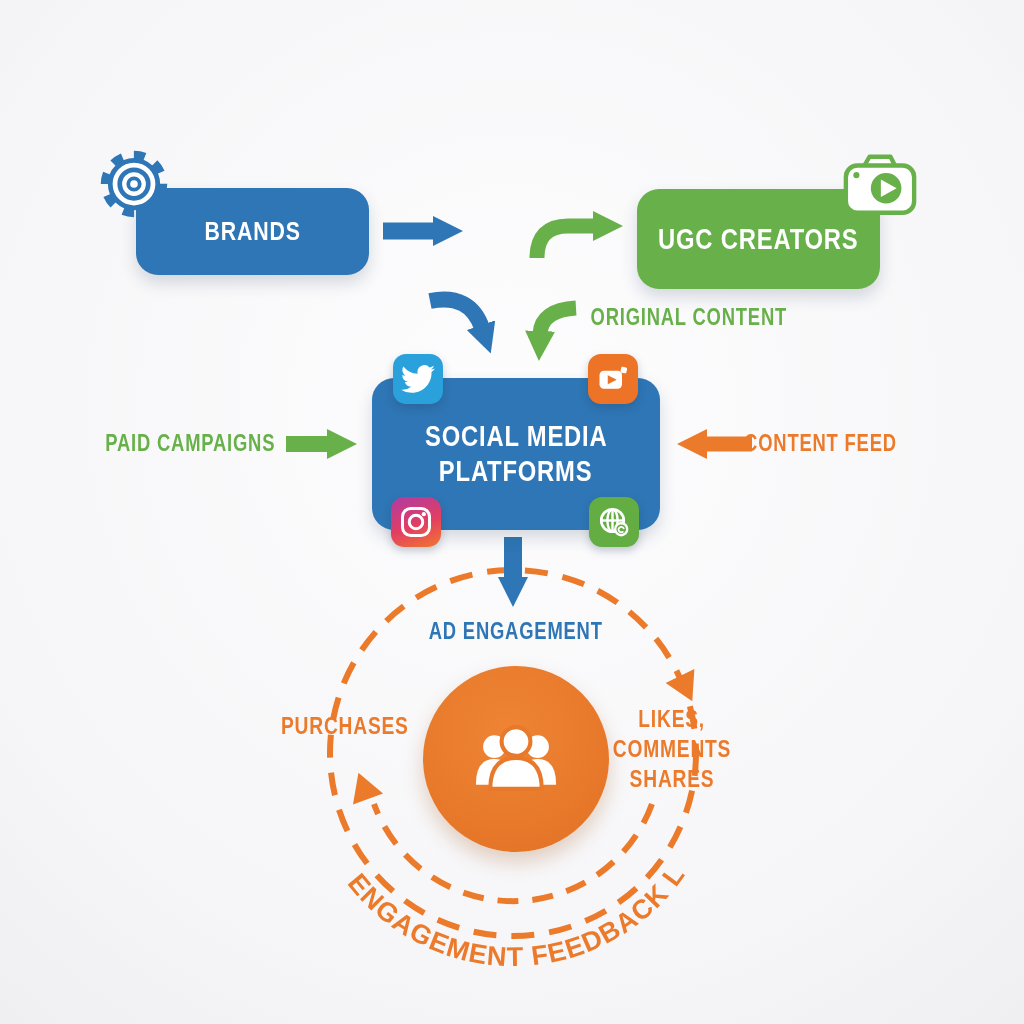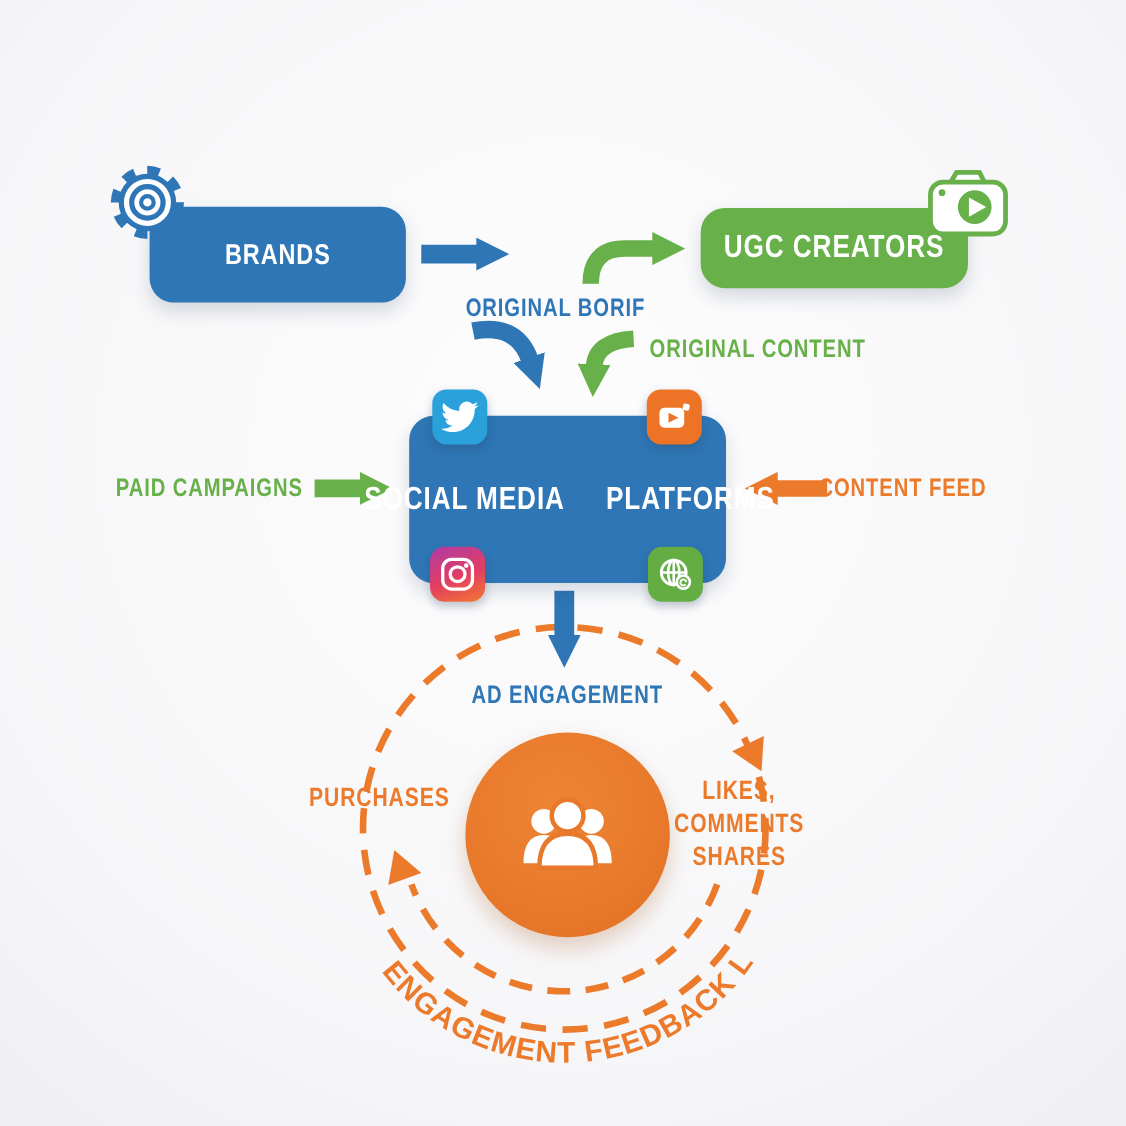--- a/index.html
+++ b/index.html
@@ -12,22 +12,22 @@
   .box{
     position:absolute;display:flex;align-items:center;justify-content:center;
     color:#fff;font-weight:700;border-radius:22px;
     box-shadow:0 8px 16px rgba(40,60,90,.18);
     text-align:center;
   }
   .cond{display:inline-block;transform:scaleX(.82);letter-spacing:1px;white-space:nowrap;}
   .blue-box{background:#2e76b5;}
   .green-box{background:#68b04a;}
   .brands{left:136px;top:188px;width:233px;height:87px;font-size:26px;}
-  .ugc{left:637px;top:189px;width:243px;height:73px;font-size:29px;}
-  .social{left:372px;top:378px;width:288px;height:152px;font-size:29px;line-height:1.2;flex-direction:row;}
+  .ugc{left:637px;top:189px;width:243px;height:100px;font-size:29px;}
+  .social{left:372px;top:378px;width:288px;height:152px;font-size:29px;line-height:1.2;flex-direction:column;}
   .badge{position:absolute;}
   .corner-icon{
     position:absolute;width:50px;height:50px;border-radius:13px;
     display:flex;align-items:center;justify-content:center;
     box-shadow:0 4px 8px rgba(40,60,90,.25);
   }
   .tw{left:393px;top:354px;background:#2ba1dc;}
   .vid{left:588px;top:354px;background:#ed7426;}
   .ig{left:391px;top:497px;background:linear-gradient(160deg,#b03ba5 0%,#e23e62 55%,#f2772e 100%);}
   .gl{left:589px;top:497px;background:#63ad43;}
@@ -133,22 +133,20 @@
     <svg width="36" height="36" viewBox="0 0 24 24">
       <circle cx="11" cy="11" r="7.5" fill="none" stroke="#fff" stroke-width="1.8"></circle>
       <line x1="3.5" y1="11" x2="18.5" y2="11" stroke="#fff" stroke-width="1.6"></line>
       <ellipse cx="11" cy="11" rx="3.4" ry="7.5" fill="none" stroke="#fff" stroke-width="1.6"></ellipse>
       <line x1="11" y1="3.5" x2="11" y2="18.5" stroke="#fff" stroke-width="1.6"></line>
       <circle cx="16.8" cy="16.8" r="4" fill="#63ad43" stroke="#fff" stroke-width="1.6"></circle>
       <path d="M 18.6,16.8 a 1.8,1.8 0 1 0 -0.4,1.4" fill="none" stroke="#fff" stroke-width="1.2"></path>
     </svg>
   </div>
 
-  <div class="lbl t-blue f23" style="left:395px;top:266px;width:220px;">
-    <span class="cond">ORIGINAL BORIF</span></div>
   <div class="lbl t-green f23" style="left:566px;top:304px;width:220px;">
     <span class="cond">ORIGINAL CONTENT</span></div>
   <div class="lbl t-green f23" style="left:84px;top:430px;width:205px;">
     <span class="cond">PAID CAMPAIGNS</span></div>
   <div class="lbl t-orange f23" style="left:715px;top:430px;width:210px;">
     <span class="cond">CONTENT FEED</span></div>
   <div class="lbl t-blue f23" style="left:396px;top:618px;width:240px;">
     <span class="cond">AD ENGAGEMENT</span></div>
 
   <div class="lbl t-orange f24" style="left:242px;top:706px;width:205px;line-height:40px;">

